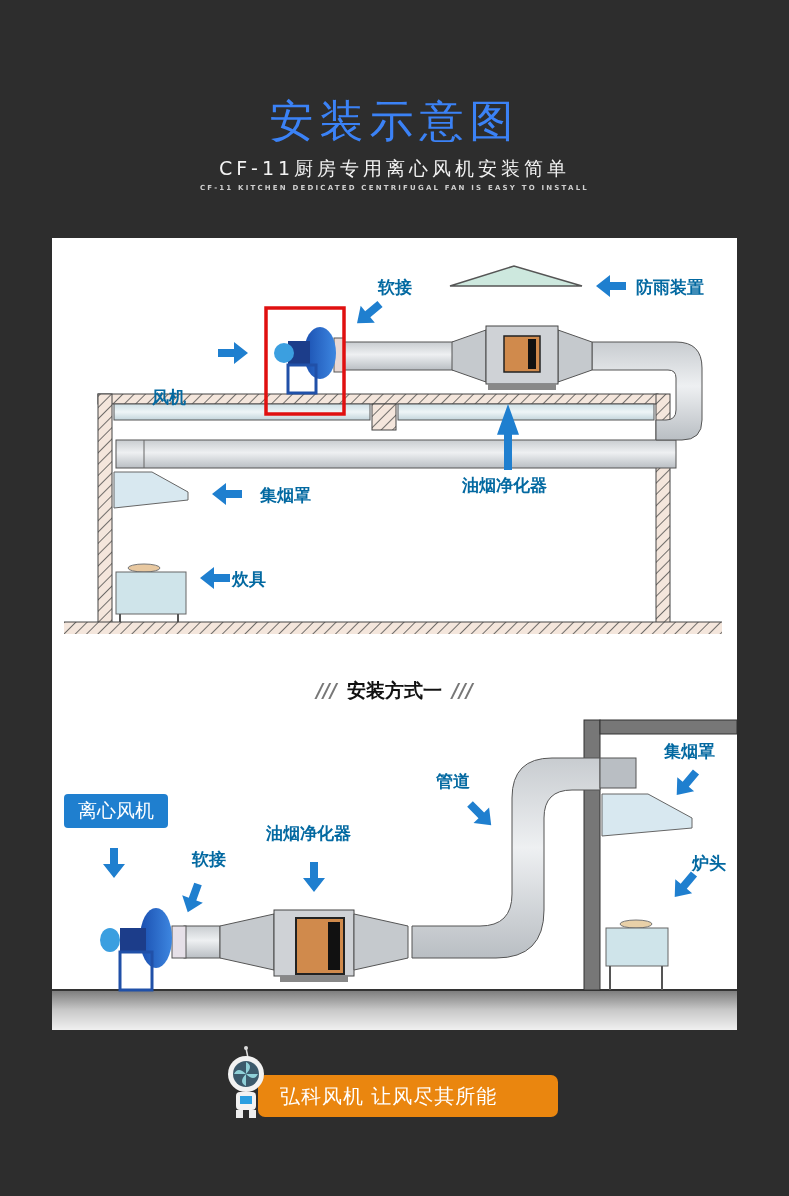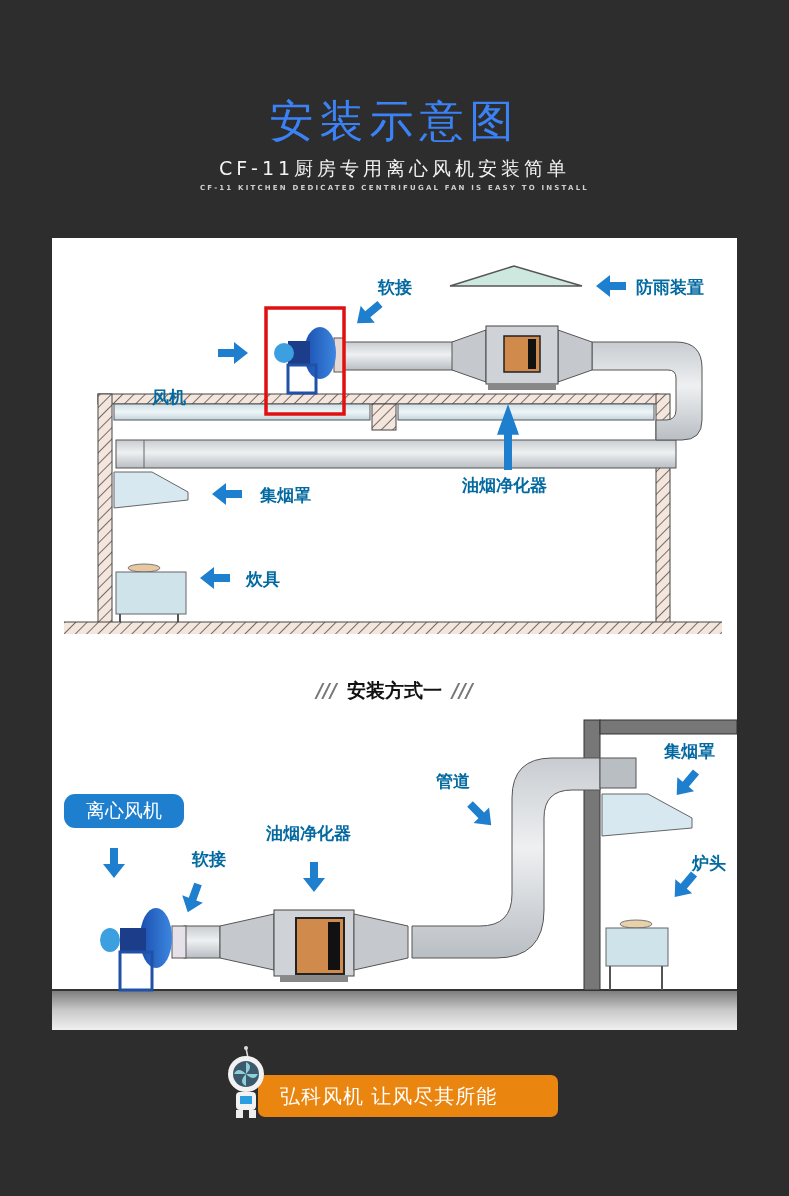--- a/index.html
+++ b/index.html
@@ -5,21 +5,21 @@
   html, body { margin: 0; padding: 0; }
   body { width: 789px; height: 1196px; background: #2d2d2d; position: relative; overflow: hidden; font-family: "DejaVu Sans", "Liberation Sans", sans-serif; }
   .hdr-title { position: absolute; left: 0; width: 789px; top: 92px; text-align: center; color: #3b82f6; font-size: 44px; letter-spacing: 6px; font-weight: normal; }
   .hdr-sub { position: absolute; left: 0; width: 789px; top: 156px; text-align: center; color: #f2f2f2; font-size: 19px; letter-spacing: 4px; }
   .hdr-en { position: absolute; left: 0; width: 789px; top: 184px; text-align: center; color: #cfcfcf; font-size: 7px; letter-spacing: 2.2px; font-weight: bold; }
   .panel { position: absolute; left: 52px; top: 238px; width: 685px; height: 792px; background: #ffffff; }
   .panel svg { position: absolute; left: 0; top: 0; }
   .lbl { position: absolute; color: #0369a1; font-size: 17px; white-space: nowrap; font-weight: bold; }
   .sec-title { position: absolute; left: 0; width: 685px; top: 440px; text-align: center; font-size: 19px; font-weight: bold; color: #111; }
   .sec-title .sl { color: #777; font-style: italic; font-weight: bold; margin: 0 10px; }
-  .badge { position: absolute; left: 12px; top: 556px; background: #1f7fcf; color: #fff; font-size: 19px; padding: 4px 22px; border-radius: 11px; }
+  .badge { position: absolute; left: 12px; top: 556px; background: #1f7fcf; color: #fff; font-size: 19px; padding: 4px 14px; border-radius: 4px; }
   .footer { position: absolute; left: 258px; top: 1075px; width: 300px; height: 42px; background: #ea860f; border-radius: 7px; }
   .footer-text { position: absolute; left: 22px; top: 8px; color: #fff; font-size: 20px; letter-spacing: 1px; white-space: nowrap; }
   .mascot { position: absolute; left: 226px; top: 1046px; }
 </style>
 </head>
 <body>
 
 <div class="hdr-title">安装示意图</div>
 <div class="hdr-sub">CF-11厨房专用离心风机安装简单</div>
 <div class="hdr-en">CF-11 KITCHEN DEDICATED CENTRIFUGAL FAN IS EASY TO INSTALL</div>
@@ -146,21 +146,21 @@
     <use href="#arrow" transform="translate(418,566) rotate(45)"></use>
     <use href="#arrow" transform="translate(644,534) rotate(130)"></use>
     <use href="#arrow" transform="translate(642,636) rotate(130)"></use>
   </svg>
 
   <div class="lbl" style="left:100px; top:104px;margin-top:44px;">风机</div>
   <div class="lbl" style="left:326px; top:38px;">软接</div>
   <div class="lbl" style="left:584px; top:38px;">防雨装置</div>
   <div class="lbl" style="left:410px; top:236px;">油烟净化器</div>
   <div class="lbl" style="left:208px; top:246px;">集烟罩</div>
-  <div class="lbl" style="left:194px; top:330px;">炊具</div>
+  <div class="lbl" style="left:180px; top:330px;">炊具</div>
 
   <div class="sec-title">
     <span class="sl">///</span><span>安装方式一</span><span class="sl">///</span>
   </div>
 
   <div class="badge">离心风机</div>
   <div class="lbl" style="left:140px; top:610px;">软接</div>
   <div class="lbl" style="left:214px; top:584px;">油烟净化器</div>
   <div class="lbl" style="left:384px; top:532px;">管道</div>
   <div class="lbl" style="left:612px; top:502px;">集烟罩</div>

